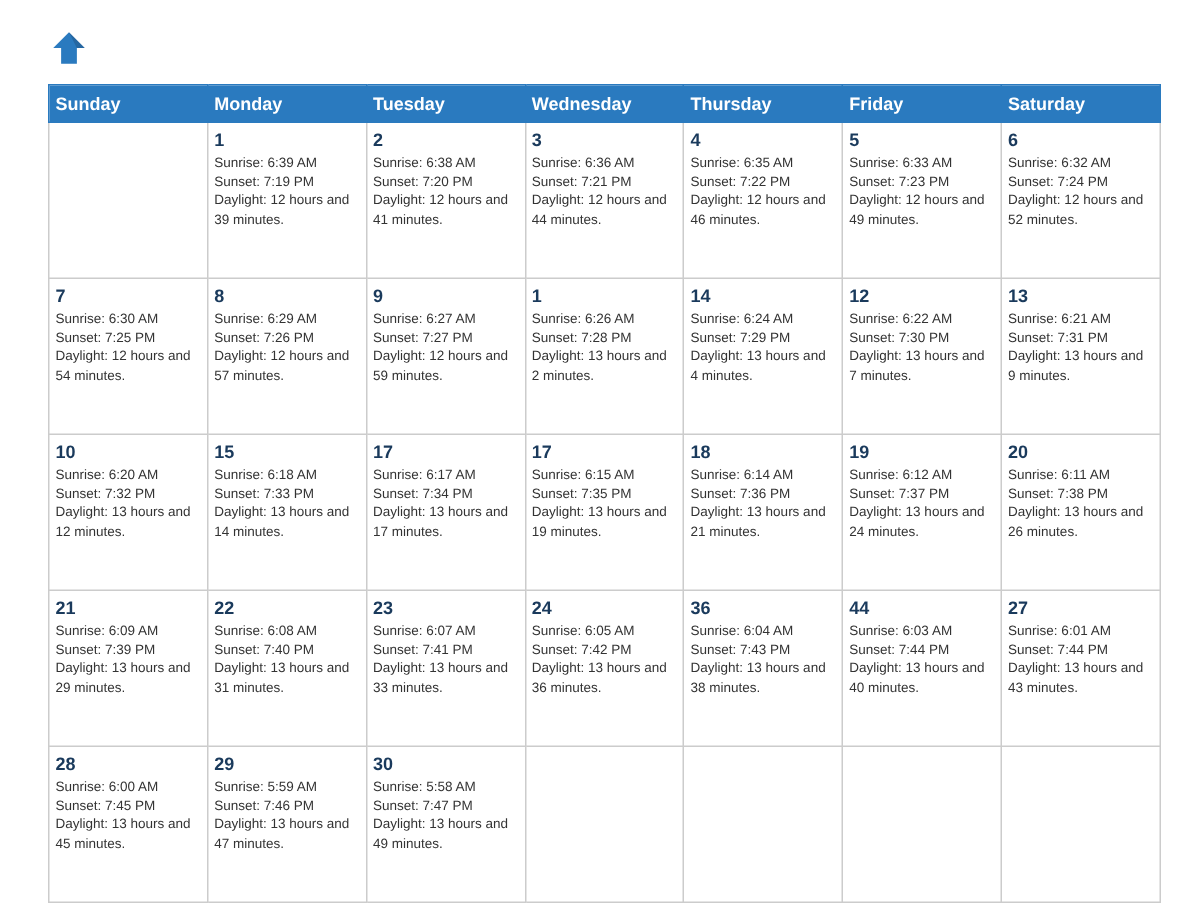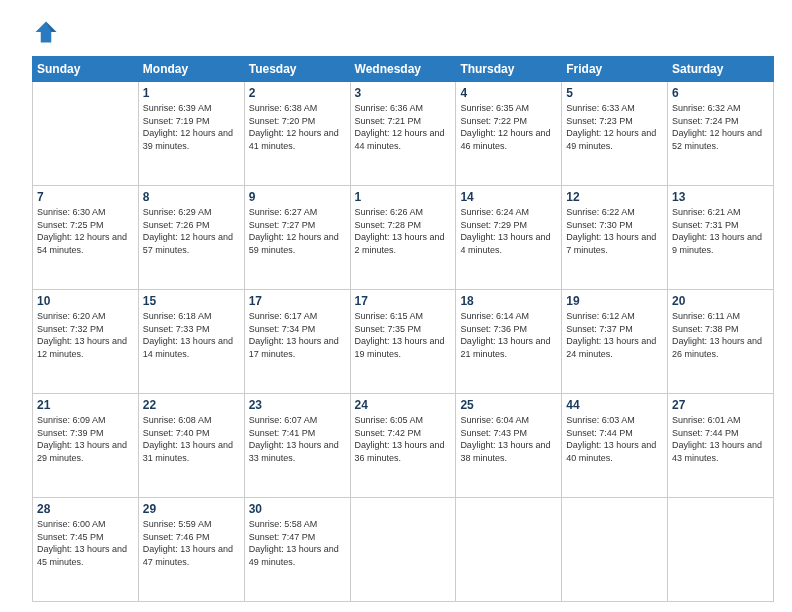--- a/index.html
+++ b/index.html
@@ -228,21 +228,21 @@
           </td>
           <td>
             <span class="day-num">23</span>
             <div class="cell-info">Sunrise: 6:07 AM<br>Sunset: 7:41 PM<br>Daylight: 13 hours and 33 minutes.</div>
           </td>
           <td>
             <span class="day-num">24</span>
             <div class="cell-info">Sunrise: 6:05 AM<br>Sunset: 7:42 PM<br>Daylight: 13 hours and 36 minutes.</div>
           </td>
           <td>
-            <span class="day-num">25</span>
+            <span class="day-num">36</span>
             <div class="cell-info">Sunrise: 6:04 AM<br>Sunset: 7:43 PM<br>Daylight: 13 hours and 38 minutes.</div>
           </td>
           <td>
             <span class="day-num">44</span>
             <div class="cell-info">Sunrise: 6:03 AM<br>Sunset: 7:44 PM<br>Daylight: 13 hours and 40 minutes.</div>
           </td>
           <td>
             <span class="day-num">27</span>
             <div class="cell-info">Sunrise: 6:01 AM<br>Sunset: 7:44 PM<br>Daylight: 13 hours and 43 minutes.</div>
           </td>

